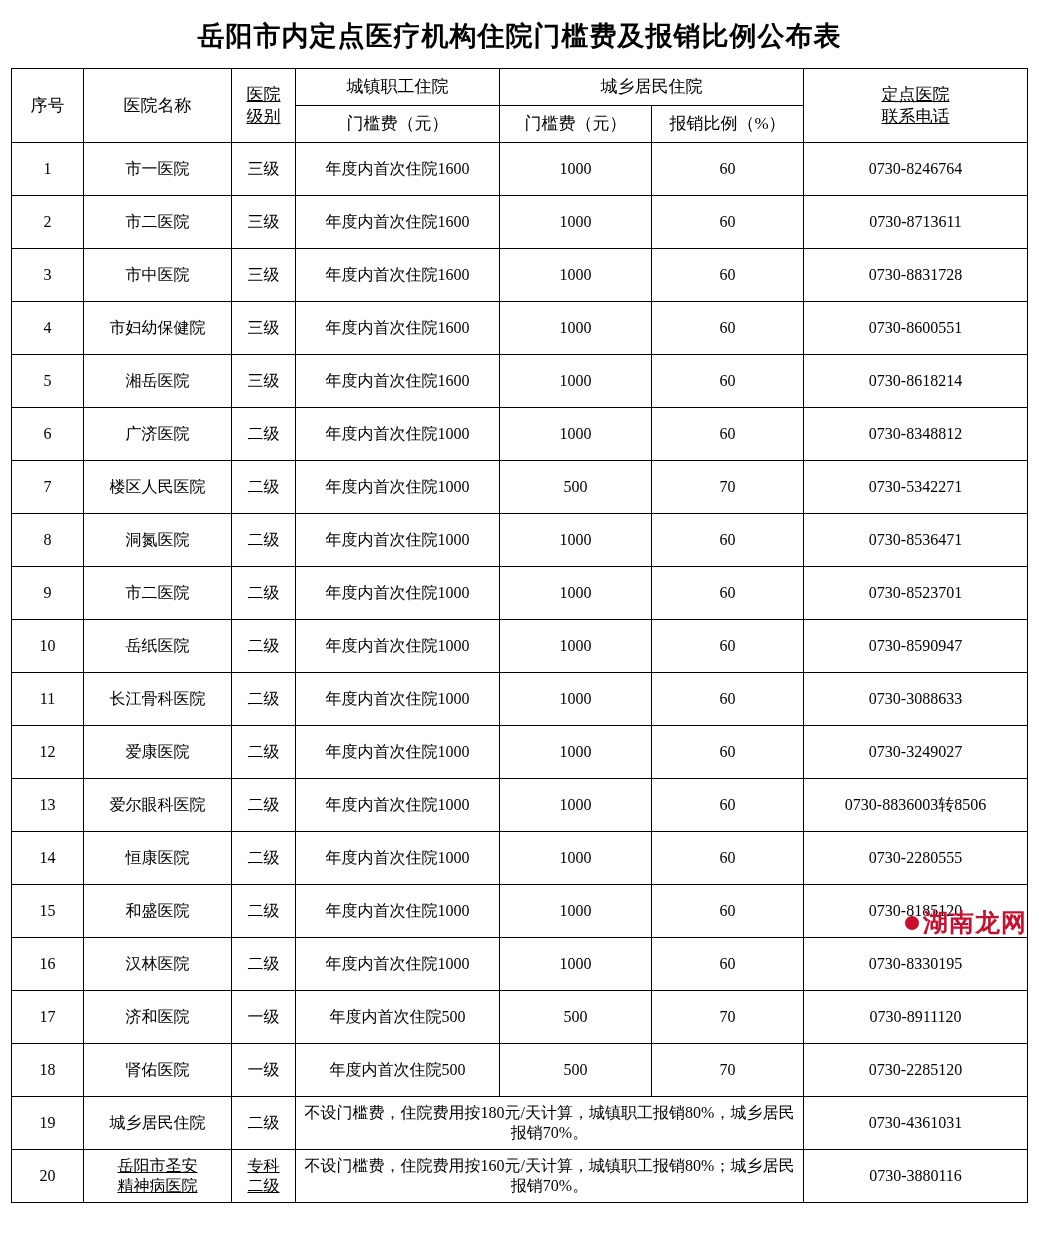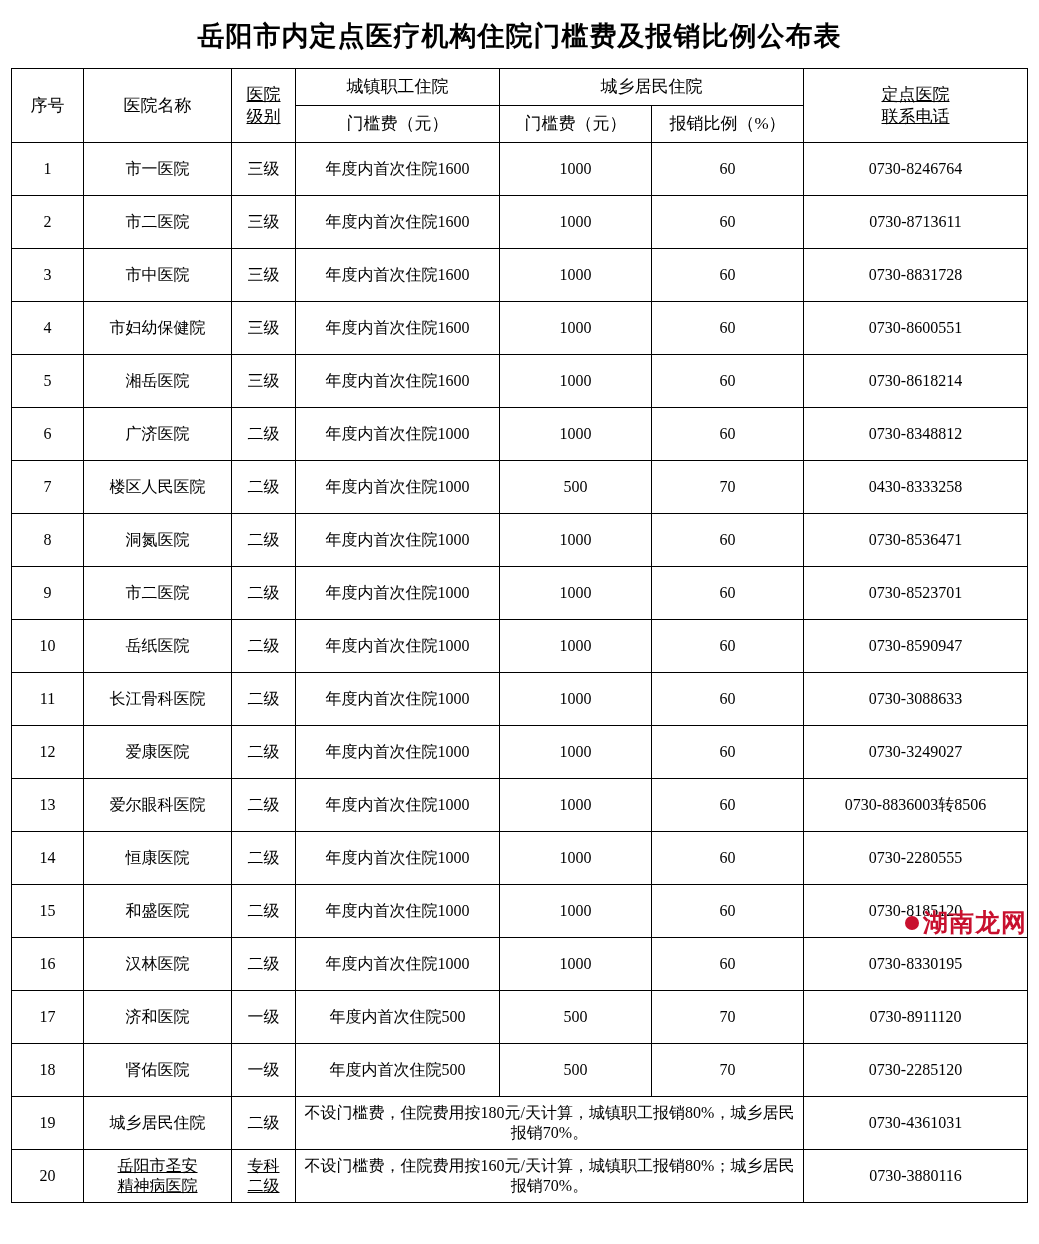--- a/index.html
+++ b/index.html
@@ -188,21 +188,21 @@
         <td>60</td>
         <td class="tel-small">0730-8348812</td>
       </tr>
       <tr>
         <td>7</td>
         <td>楼区人民医院</td>
         <td>二级</td>
         <td class="fee-text">年度内首次住院1000</td>
         <td>500</td>
         <td>70</td>
-        <td class="tel-small">0430-8333258</td>
+        <td class="tel-small">0730-5342271</td>
       </tr>
       <tr>
         <td>8</td>
         <td>洞氮医院</td>
         <td>二级</td>
         <td class="fee-text">年度内首次住院1000</td>
         <td>1000</td>
         <td>60</td>
         <td class="tel-small">0730-8536471</td>
       </tr>

